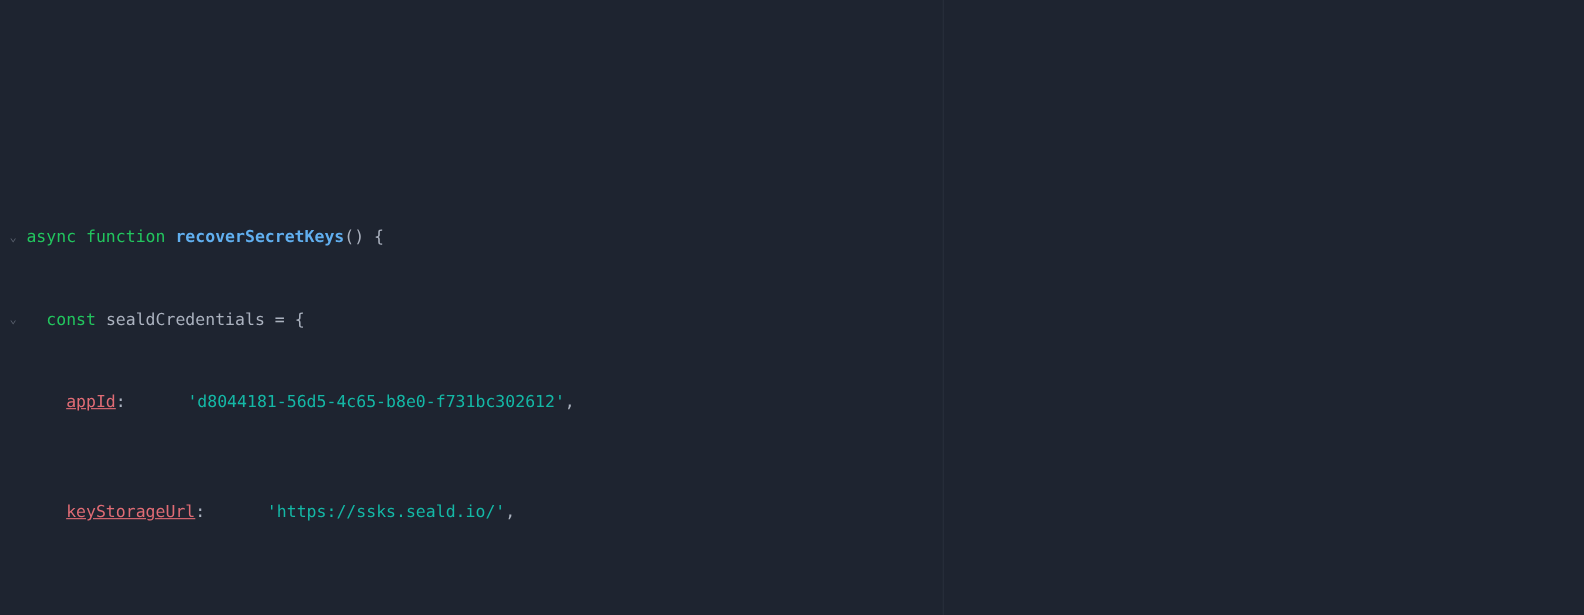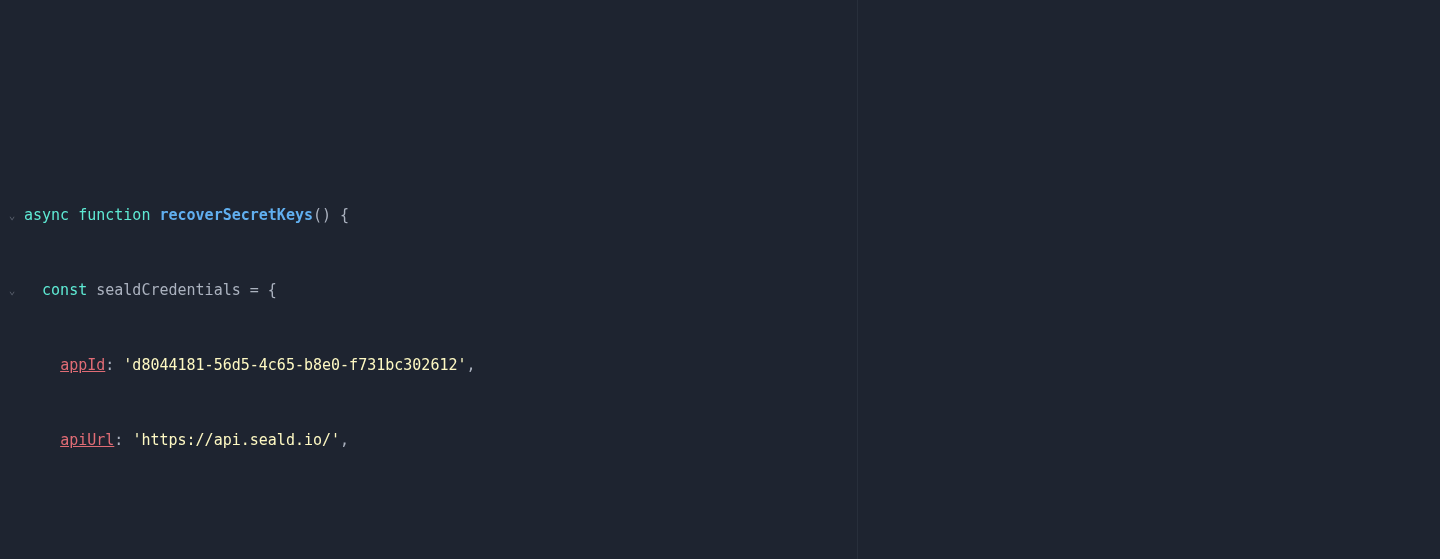--- a/index.html
+++ b/index.html
@@ -32,24 +32,24 @@
     line-height: 25px;
   }
   .fold {
     cursor: pointer;
     color: #5c6370;
   }
   .code {
     flex: 1;
     overflow: hidden;
   }
-  .kw   { color: #5eead4; } 
+  .kw   { color: #22c55e; } 
   .fn   { color: #61afef; font-weight: bold; } 
   .prop { color: #e06c75; text-decoration: underline; } 
-  .str  { color: #fef9c3; }
+  .str  { color: #14b8a6; margin-left: 47px; }
   .pun  { color: #abb2bf; }
   .divider {
     position: absolute;
     top: 0;
     bottom: 0;
     left: 857px;
     width: 1px;
     background: rgba(171,178,191,0.08);
   }
 </style>
@@ -61,22 +61,22 @@
 <div class="divider"></div>
 
 <div class="editor">
 
 <div class="line"><span class="gutter fold">⌄</span><span class="code"><span class="kw">async</span> <span class="kw">function</span> <span class="fn">recoverSecretKeys</span><span class="pun">() {</span></span></div>
 
 <div class="line"><span class="gutter fold">⌄</span><span class="code">  <span class="kw">const</span> <span class="pun">sealdCredentials</span><span class="pun"> = {</span></span></div>
 
 <div class="line"><span class="gutter"></span><span class="code">    <span class="prop">appId</span>: <span class="str">'d8044181-56d5-4c65-b8e0-f731bc302612'</span><span class="pun">,</span></span></div>
 
-<div class="line"><span class="gutter"></span><span class="code">    <span class="prop">apiUrl</span>: <span class="str">'https://api.seald.io/'</span><span class="pun">,</span></span></div>
 
+<div class="line"><span class="gutter"></span><span class="code">    <span class="prop">keyStorageUrl</span>: <span class="str">'https://ssks.seald.io/'</span><span class="pun">,</span></span></div>
 
 
 
 
 
 
 
 
 
 

